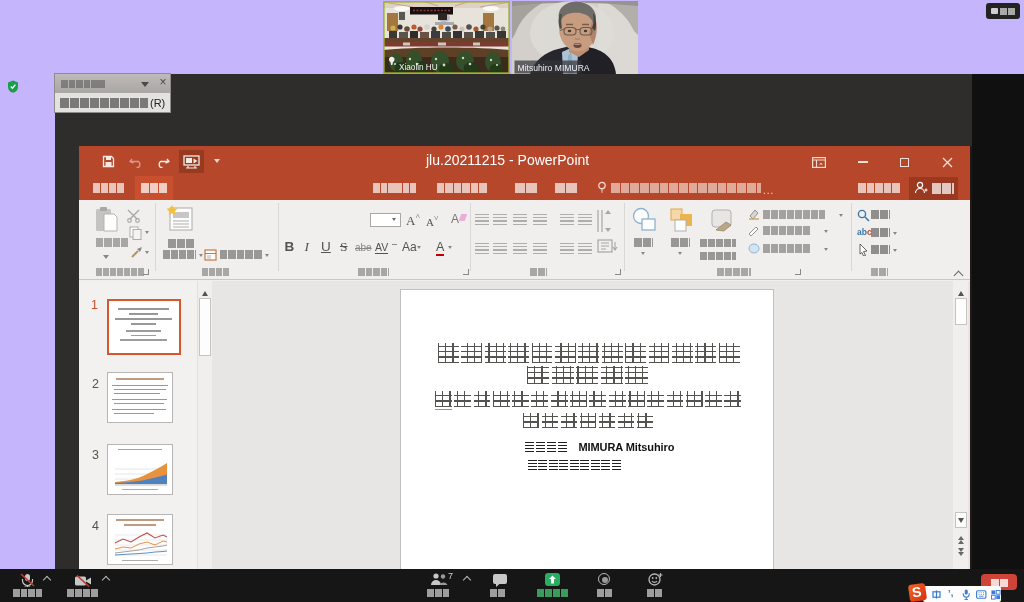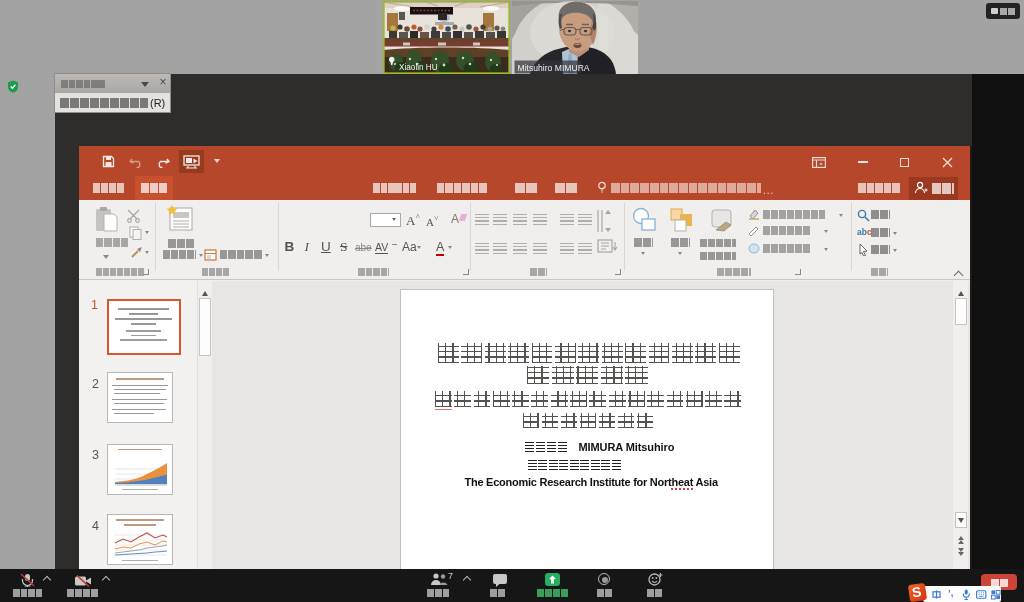--- a/index.html
+++ b/index.html
@@ -1,16 +1,16 @@
 <!DOCTYPE html>
 <html><head><meta charset="utf-8">
 <style>
 *{margin:0;padding:0;box-sizing:border-box}
 html,body{width:1024px;height:602px;overflow:hidden;background:#000}
-#stage{position:relative;width:1024px;height:602px;background:#a3a3a3;font-family:"Liberation Sans",sans-serif}
+#stage{position:relative;width:1024px;height:602px;background:#c4b5fd;font-family:"Liberation Sans",sans-serif}
 .abs{position:absolute}
 .jp{position:absolute;background:repeating-linear-gradient(90deg,var(--c) 0 calc(var(--s) - 1px),transparent 0 var(--s))}
 .jpx{position:absolute;background:
  repeating-linear-gradient(90deg,rgba(255,255,255,0) 0 calc(var(--s) - 2.5px),#fff 0 var(--s)),
  repeating-linear-gradient(0deg,var(--c) 0 1.15px,rgba(0,0,0,0) 0 5.4px),
  repeating-linear-gradient(90deg,var(--c) 0 1.15px,rgba(0,0,0,0) 0 7.2px)}
 .jps{position:absolute;background:
  repeating-linear-gradient(90deg,rgba(255,255,255,0) 0 calc(var(--s) - 1.5px),#fff 0 var(--s)),
  repeating-linear-gradient(0deg,var(--c) 0 1.2px,rgba(0,0,0,0) 0 2.9px)}
 .lns{width:14px;height:13px;background:repeating-linear-gradient(0deg,#b0aeac 0 1.3px,rgba(0,0,0,0) 1.3px 3.3px)}
@@ -175,20 +175,21 @@
       </svg>
       <div class="abs" style="left:100px;top:4px;width:25px;height:23px;background:#963a20"></div>
       <svg class="abs" style="left:104px;top:9px" width="17" height="14" viewBox="0 0 17 14">
         <rect x="1" y="1" width="15" height="9" fill="none" stroke="#f5e9e4" stroke-width="1.3"></rect>
         <rect x="3" y="3" width="6" height="5" fill="#f5e9e4"></rect>
         <path d="M10.5 3.5 l4 2.5 -4 2.5z" fill="#f5e9e4"></path>
         <path d="M5 11 v2 M12 11 v2 M3 13 h11" stroke="#f5e9e4" stroke-width="1.2"></path>
       </svg>
       <div class="abs" style="left:135px;top:13px;width:0;height:0;border:3px solid transparent;border-top:4px solid #ecd8d1"></div>
     </div>
+    <div class="abs" style="left:347px;top:6px;width:260px;height:15px;color:#fff;font-size:14px;white-space:nowrap">jlu.20211215 - PowerPoint</div>
     <div id="winbtns">
       <svg class="abs" style="left:733px;top:11px" width="14" height="11" viewBox="0 0 14 11">
         <rect x="0.6" y="0.6" width="12.8" height="9.8" fill="none" stroke="#f0dcd5" stroke-width="1.2"></rect>
         <path d="M0.6 3 h12.8 M4.5 3 v7" stroke="#f0dcd5" stroke-width="1.1"></path>
         <path d="M7 7.5 l2-1.7 2 1.7z" fill="#f0dcd5"></path>
       </svg>
       <div class="abs" style="left:779px;top:15px;width:10px;height:1.5px;background:#f3e2dc"></div>
       <div class="abs" style="left:821px;top:12px;width:9px;height:9px;border:1.3px solid #f3e2dc"></div>
       <svg class="abs" style="left:863px;top:11px" width="11" height="11" viewBox="0 0 11 11">
         <path d="M1 1 L10 10 M10 1 L1 10" stroke="#f3e2dc" stroke-width="1.3"></path>
@@ -429,21 +430,20 @@
 
       <div class="abs" style="left:320.5px;top:8px;width:374.5px;height:281px;background:#fff;border:1px solid #c2c0be;border-bottom:none">
         <div class="jpx" style="left:37px;top:53px;width:304px;height:20px;--s:23.4px;--c:#55534f"></div>
         <div class="jpx" style="left:126px;top:76.5px;width:123px;height:18px;--s:24.6px;--c:#55534f"></div>
         <div class="jpx" style="left:34px;top:101.5px;width:309px;height:16px;--s:19.3px;--c:#55534f"></div>
         <div class="jpx" style="left:122px;top:123px;width:133px;height:15px;--s:19px;--c:#55534f"></div>
         <div class="abs" style="left:34.5px;top:119px;width:17px;height:1.5px;background:#e87060"></div>
         <div class="jps" style="left:124px;top:152px;width:43px;height:10.5px;--s:11px;--c:#23211f"></div>
         <div class="abs" style="left:178px;top:151px;font-size:11px;color:#111;font-weight:bold;letter-spacing:-0.1px">MIMURA Mitsuhiro</div>
         <div class="jps" style="left:127px;top:170.5px;width:94px;height:10px;--s:10.5px;--c:#23211f"></div>
-        <div class="abs" style="left:64px;top:186.5px;font-size:11px;color:#111;font-weight:bold;letter-spacing:-0.25px">The Economic Research Institute for Nort<span style="border-bottom:2px dotted #d04040">heat</span> Asia</div>
       </div>
 
       <div class="abs" style="left:874px;top:0;width:15px;height:288.5px;background:#f0efee"></div>
       <div class="abs" style="left:875px;top:2.5px;width:13px;height:14px;background:#f0efee"></div>
       <div class="abs" style="left:879px;top:7px;width:0;height:0;border:3.5px solid transparent;border-bottom:5px solid #55534f"></div>
       <div class="abs" style="left:875.5px;top:17.5px;width:12.5px;height:27px;background:#fdfdfd;border:1px solid #c6c4c2"></div>
       <div class="abs" style="left:875.5px;top:231.5px;width:12.5px;height:16px;background:#fdfdfd;border:1px solid #c6c4c2"></div>
       <div class="abs" style="left:879px;top:237px;width:0;height:0;border:3.5px solid transparent;border-top:5px solid #55534f"></div>
       <div class="abs" style="left:878.5px;top:252px;width:0;height:0;border:3.5px solid transparent;border-bottom:4.5px solid #6a6866"></div>
       <div class="abs" style="left:878.5px;top:256.5px;width:0;height:0;border:3.5px solid transparent;border-bottom:4.5px solid #6a6866"></div>

